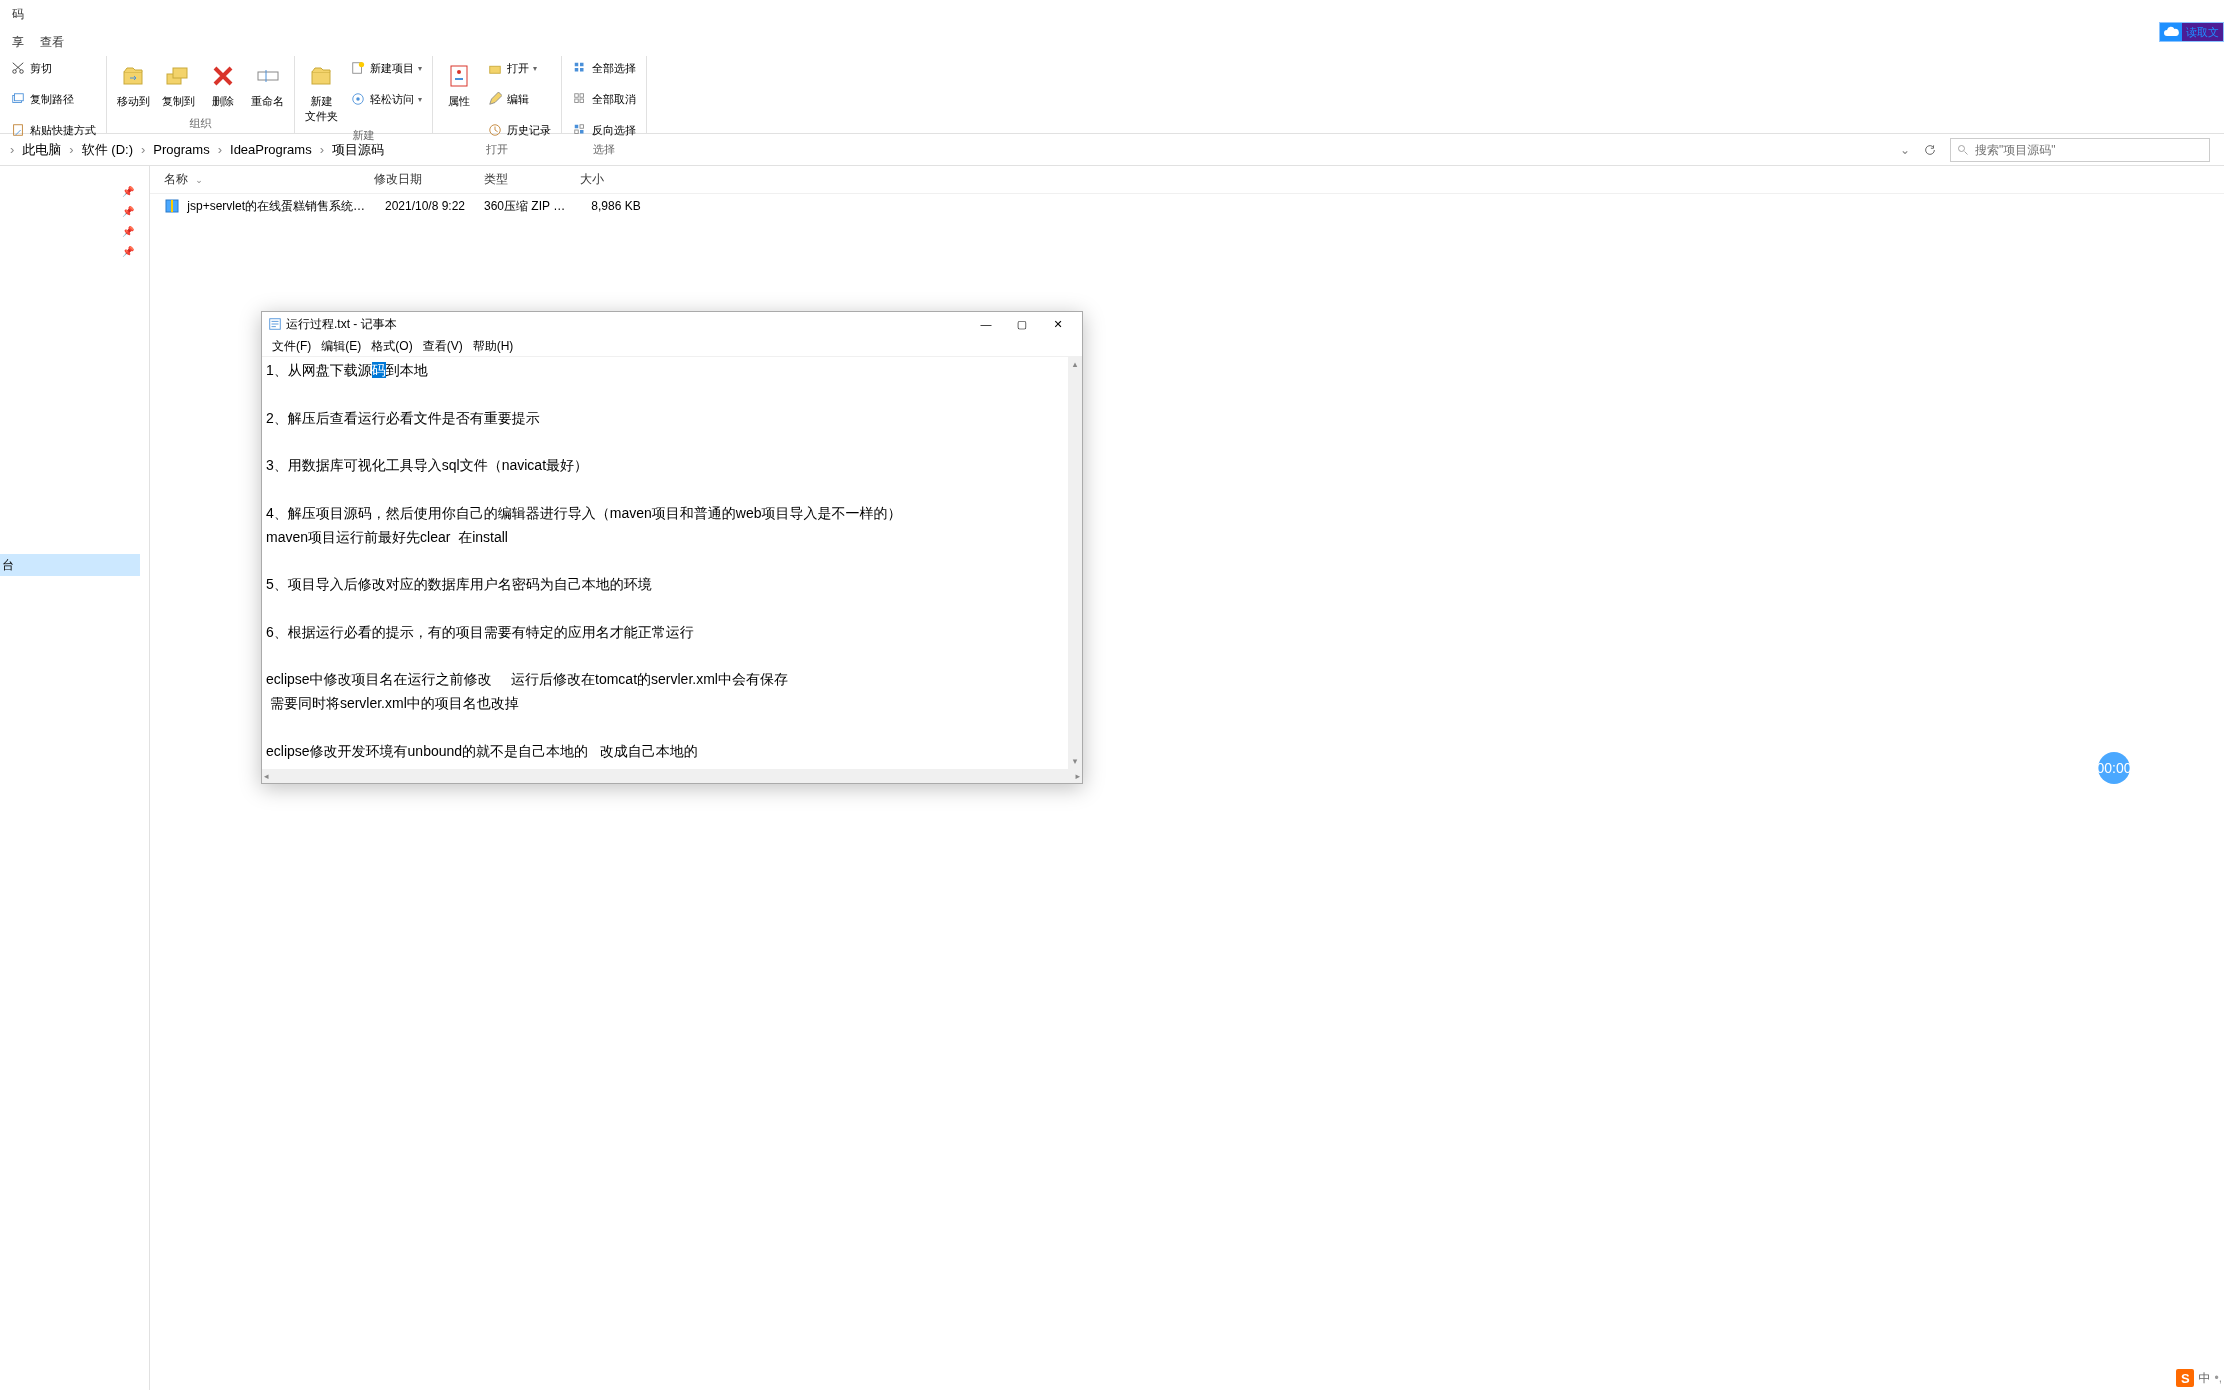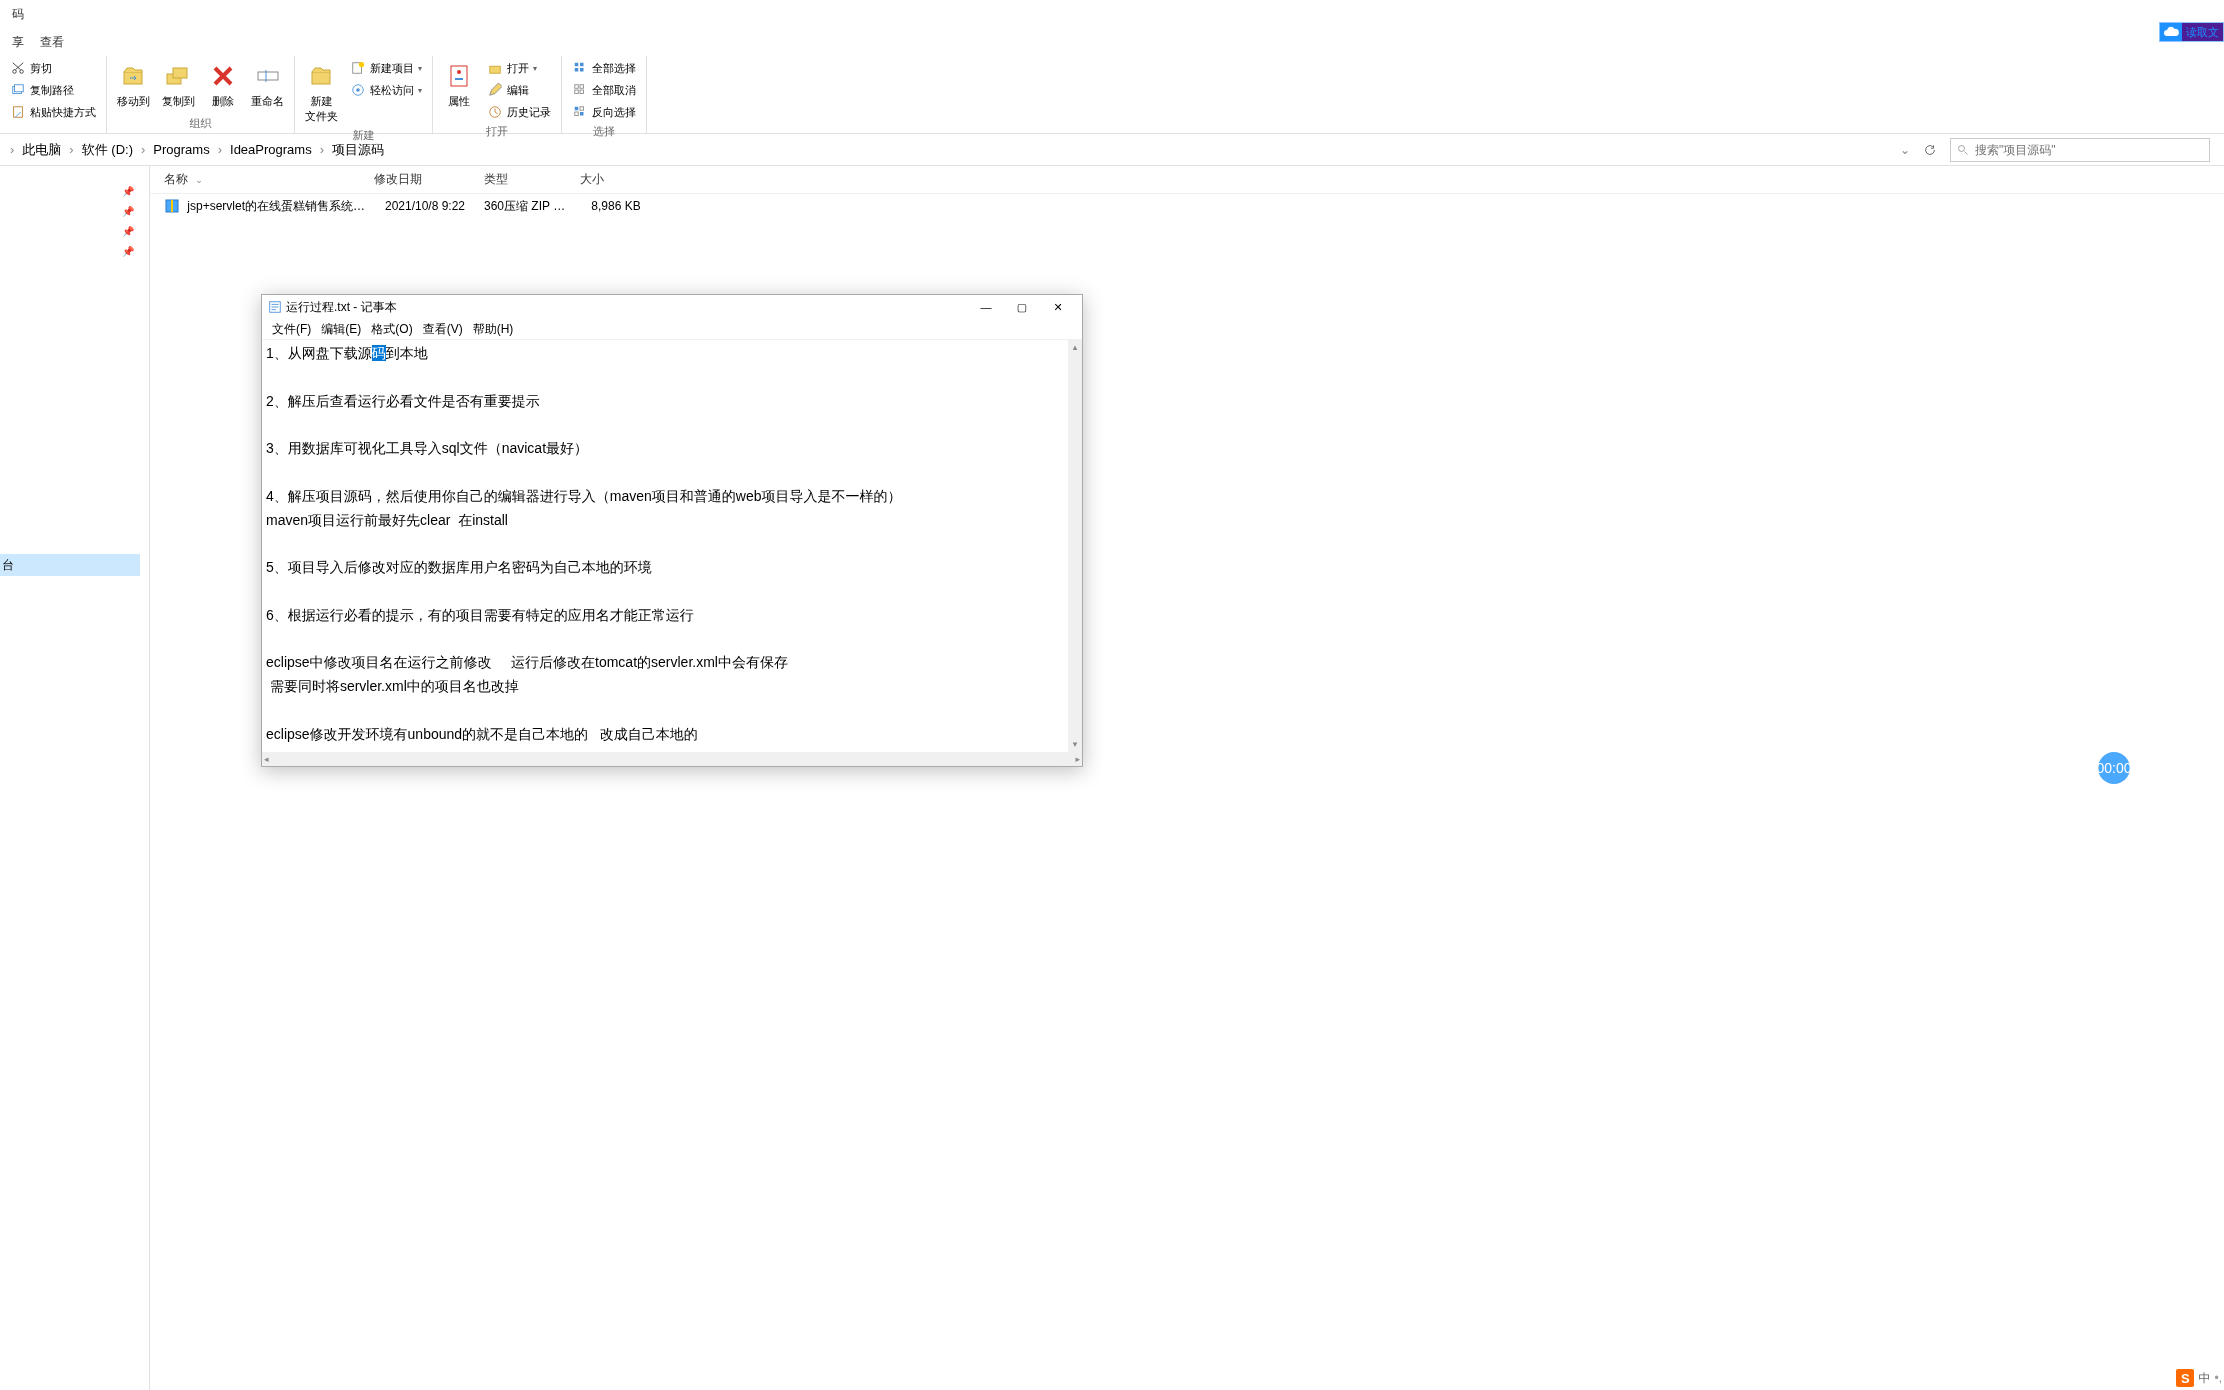--- a/index.html
+++ b/index.html
@@ -11,21 +11,21 @@
     
     
     .ribbon { display: flex; background: #fff; border-bottom: 1px solid #e1e1e1; height: 78px; }
     .ribbon-group { display: flex; flex-direction: column; border-right: 1px solid #e1e1e1; padding: 2px 6px 0 6px; }
     .ribbon-group-content { display: flex; flex: 1; align-items: flex-start; gap: 4px; }
     .ribbon-group-label { text-align: center; font-size: 11px; color: #666; padding: 2px 0; }
     .ribbon-btn-large { display: flex; flex-direction: column; align-items: center; justify-content: center; padding: 2px 4px; cursor: pointer; font-size: 11px; }
     .ribbon-btn-large .icon { width: 32px; height: 32px; margin-bottom: 2px; display: flex; align-items: center; justify-content: center; }
     .ribbon-btn-small { display: flex; align-items: center; padding: 2px 4px; cursor: pointer; font-size: 11px; gap: 4px; }
     .ribbon-btn-small .icon { width: 16px; height: 16px; display: flex; align-items: center; justify-content: center; }
-    .ribbon-col { display: flex; flex-direction: column; gap: 2px; }
+    .ribbon-col { display: flex; flex-direction: column; gap: 11px; }
     
     
     .nav-bar { display: flex; align-items: center; height: 32px; border-bottom: 1px solid #e1e1e1; padding: 0 4px; gap: 8px; }
     .breadcrumb { display: flex; align-items: center; flex: 1; font-size: 13px; gap: 4px; padding-left: 4px;}
     .breadcrumb span { padding: 0 2px; }
     .breadcrumb .sep { color: #888; }
     .refresh-btn { width: 24px; height: 24px; display:flex; align-items:center; justify-content:center; cursor:pointer; }
     .search-box { width: 260px; height: 24px; border: 1px solid #ccc; display: flex; align-items: center; padding: 0 6px; gap: 6px; font-size: 12px; margin-right: 10px; }
     .search-box input { border: none; outline: none; flex: 1; font-size: 12px; }
     
@@ -40,21 +40,21 @@
     .col-name { width: 210px; }
     .col-date { width: 110px; }
     .col-type { width: 96px; }
     .col-size { width: 80px; }
     .file-row { display: flex; align-items: center; height: 24px; font-size: 12px; padding-left: 10px; }
     .file-row .col { padding: 0 4px; white-space: nowrap; overflow: hidden; text-overflow: ellipsis; text-align: center;}
     .file-icon { width: 16px; height: 16px; display: inline-block; vertical-align: middle; margin-right: 4px; }
     .selected-block { position:absolute; top: 388px; left:0; width:140px; height:22px; background:#cce8ff;}
     
     
-    .notepad { position: absolute; left: 261px; top: 294px; width: 822px; height: 473px; background: #fff; border: 1px solid #aaa; box-shadow: 0 4px 20px rgba(0,0,0,0.25); display: flex; flex-direction: column; }
+    .notepad { position: absolute; left: 261px; top: 311px; width: 822px; height: 473px; background: #fff; border: 1px solid #aaa; box-shadow: 0 4px 20px rgba(0,0,0,0.25); display: flex; flex-direction: column; }
     .notepad-titlebar { display: flex; align-items: center; height: 24px; padding: 0 6px; font-size: 12px; }
     .notepad-titlebar .title-icon { width: 14px; height: 14px; margin-right: 4px; }
     .notepad-titlebar .title-text { flex: 1; }
     .notepad-titlebar .winbtn { width: 36px; height: 24px; display: flex; align-items: center; justify-content: center; cursor: pointer; font-size: 11px; }
     .notepad-menubar { display: flex; height: 20px; padding: 0 6px; font-size: 12px; gap: 2px;}
     .notepad-menubar span { padding: 2px 4px; cursor: pointer; }
     .notepad-content { flex: 1; padding: 2px 4px; font-size: 14px; line-height: 1.7; overflow: hidden; position: relative; border-top:1px solid #f0f0f0; }
     .notepad-content .line { white-space: pre; }
     .notepad-content .hl { background: #0078d7; color: #fff; }
     .notepad-scrollbar-v { position:absolute; right:0; top:0; bottom:0; width:14px; background:#f0f0f0; display:flex; flex-direction:column; justify-content:space-between; align-items:center; font-size:9px; color:#888;}

